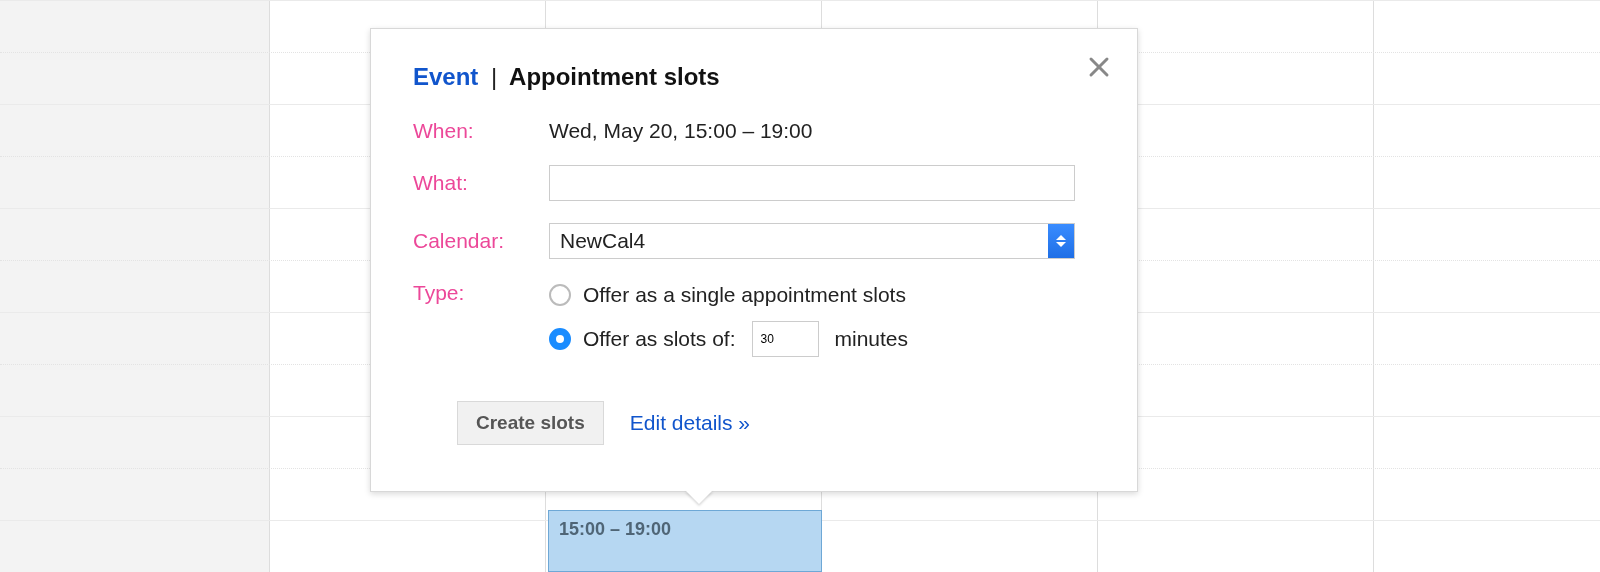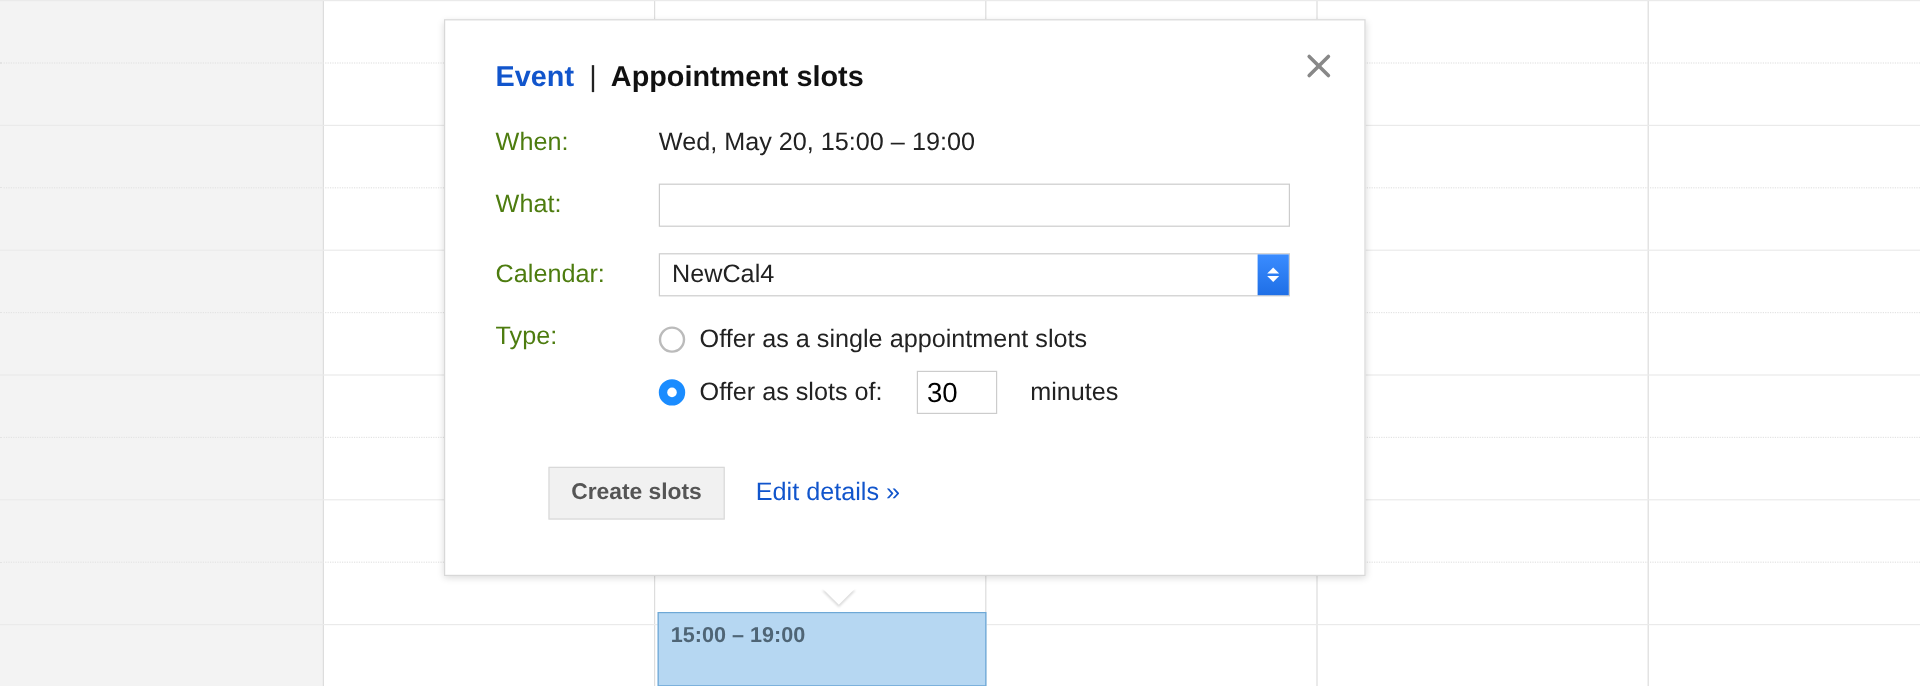--- a/index.html
+++ b/index.html
@@ -48,21 +48,21 @@
     border: 1px solid #6ea8d6;
     color: #4f6576;
     font-size: 18px;
     font-weight: bold;
     padding: 8px 10px;
     z-index: 1;
   }
   
   .bubble {
     position: absolute;
-    left: 370px; top: 16px;
+    left: 370px; top: 28px;
     width: 768px; height: 464px;
     background: #fff;
     border: 1px solid #d8d8d8;
     box-shadow: 0 2px 6px rgba(0,0,0,0.15);
     z-index: 5;
     padding: 34px 40px 30px 42px;
     color: #222;
     font-size: 21px;
   }
   .bubble-tail {
@@ -91,21 +91,21 @@
   .tab-event { color: #1155cc; cursor: pointer; }
   .tab-sep   { color: #222; margin: 0 6px; font-weight: normal; }
   .tab-slots { color: #111; }
   .row {
     display: flex;
     align-items: center;
     margin-bottom: 22px;
   }
   .row .label {
     width: 136px;
-    color: #4d7c0f;
+    color: #ec4899;
     font-size: 21px;
   }
   .row .value {
     flex: 1;
     font-size: 21px;
     color: #222;
   }
   .text-input {
     width: 526px;
     height: 36px;
@@ -166,23 +166,23 @@
     content: '';
     position: absolute;
     left: 5px; top: 5px;
     width: 8px; height: 8px;
     background: #fff;
     border-radius: 50%;
   }
   .duration-input {
     width: 67px; height: 36px;
     border: 1px solid #ccc;
-    margin: 0 28px;
+    margin: 0 16px;
     padding: 4px 8px;
-    font-size: 23px;
+    font-size: 12px;
     text-align: left;
   }
   .actions {
     display: flex;
     align-items: center;
     gap: 26px;
     margin-top: 30px;
   }
   .btn {
     background: #f1f1f1;

